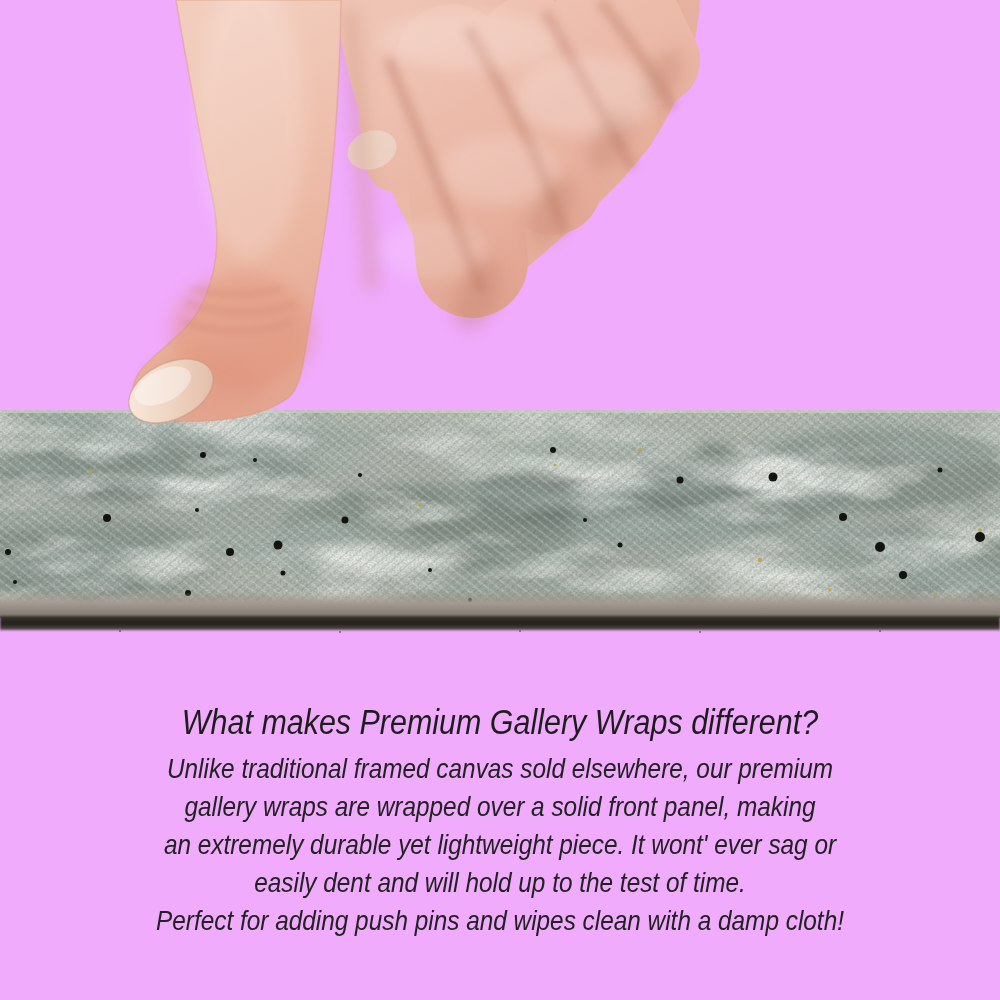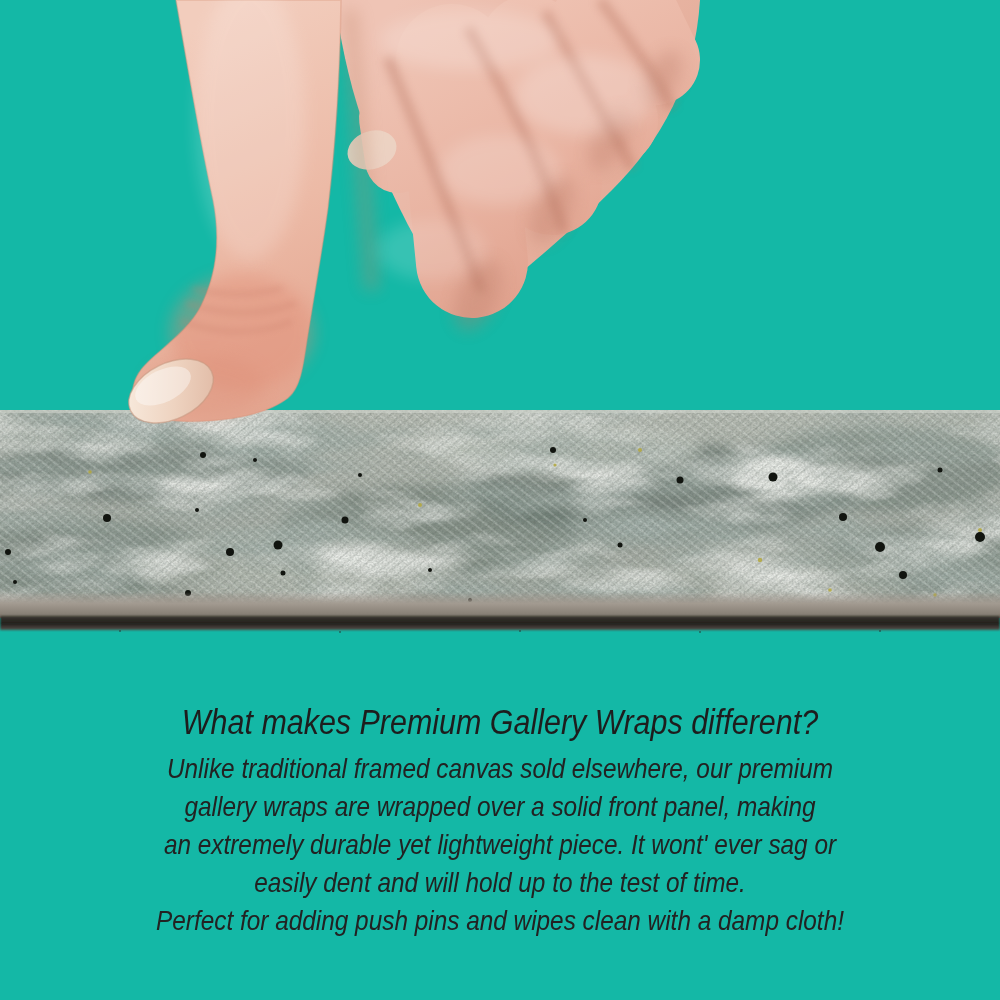--- a/index.html
+++ b/index.html
@@ -1,17 +1,17 @@
 <!DOCTYPE html>
 <html><head>
 <meta charset="utf-8">
 <style>
   html,body{margin:0;padding:0;background:#ffffff;}
   .stage{
-    position:relative;width:1000px;height:1000px;background:#14b8a6;overflow:hidden;
+    position:relative;width:1000px;height:1000px;background:#f0abfc;overflow:hidden;
     font-family:"Liberation Sans","DejaVu Sans",sans-serif;
   }
   .hand{position:absolute;top:0;left:0;z-index:3;}
   .strip{position:absolute;top:410px;left:0;width:1000px;height:224px;z-index:1;}
   .strip svg{display:block;width:1000px;height:224px;}
   .info{position:absolute;top:699px;left:0;width:1000px;text-align:center;z-index:2;}
   .info h1{
     margin:0 0 6px 0;font-size:35px;line-height:45px;font-weight:400;font-style:italic;
     color:#1d1d1d;white-space:nowrap;transform:scaleX(0.87);transform-origin:50% 50%;
   }

